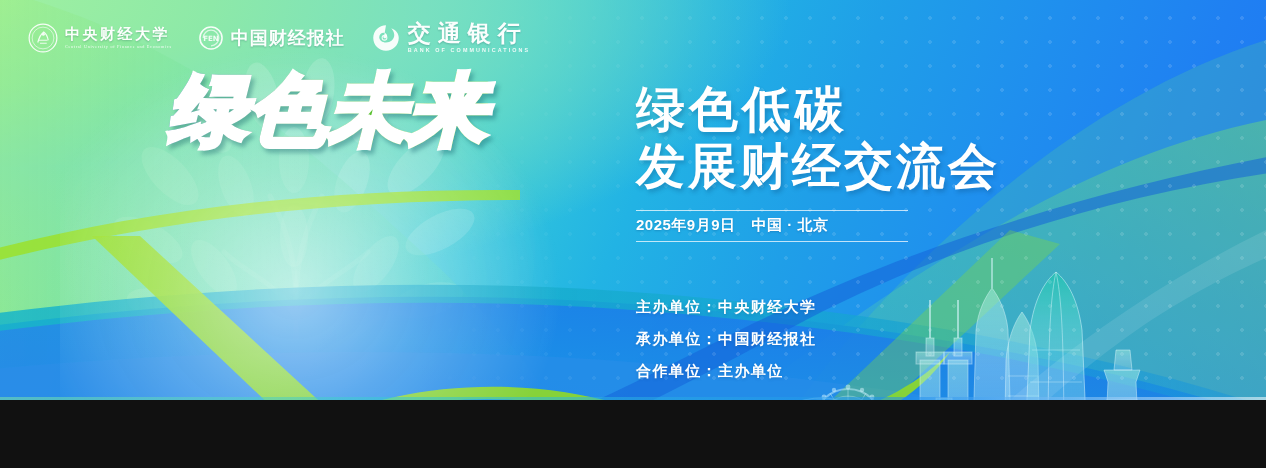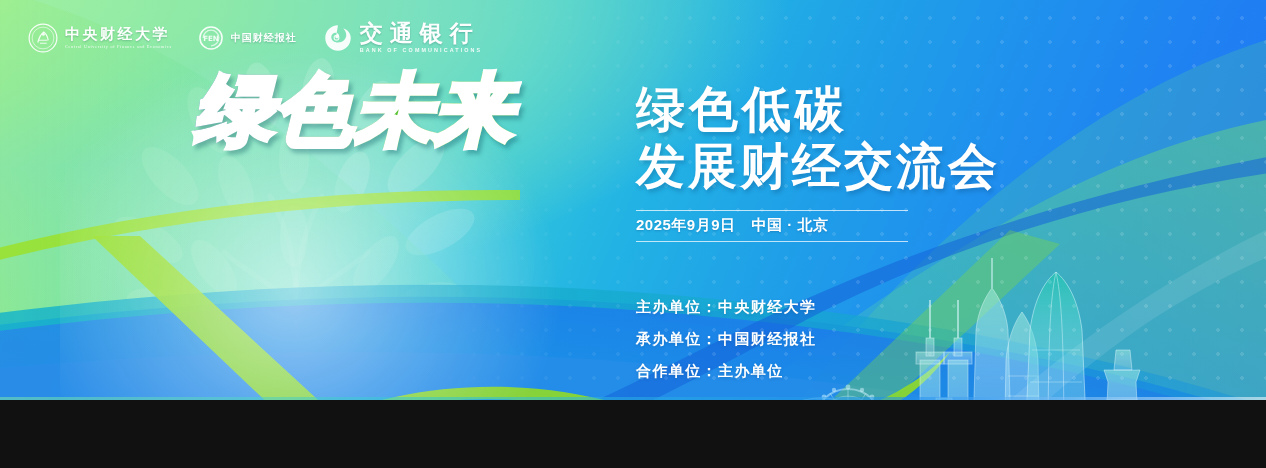--- a/index.html
+++ b/index.html
@@ -54,21 +54,21 @@
   .logo .mark{width:30px;height:30px;flex:0 0 30px;}
   .logo .mark.small{width:26px;height:26px;flex:0 0 26px;}
   .logo .txt{display:flex;flex-direction:column;justify-content:center;line-height:1;}
   .logo .cn{
     color:#ffffff;font-weight:bold;letter-spacing:1.5px;
     text-shadow:0 1px 2px rgba(0,60,70,.25);
   }
   .logo.cufe .cn{font-size:15px;letter-spacing:2.5px;font-family:"Liberation Serif","DejaVu Serif",serif;}
   .logo.cufe .en{font-size:4.2px;letter-spacing:.7px;color:rgba(255,255,255,.92);margin-top:3px;
     font-family:"Liberation Serif","DejaVu Serif",serif;}
-  .logo.cfen .cn{font-size:10px;letter-spacing:1px;font-family:Liberation Serif, serif;}
+  .logo.cfen .cn{font-size:18px;letter-spacing:1px;font-family:Liberation Serif, serif;}
   .logo.bocom .cn{font-size:23px;letter-spacing:7px;font-family:Liberation Sans, sans-serif;}
   .logo.bocom .en{font-size:5.4px;letter-spacing:2.1px;color:rgba(255,255,255,.92);margin-top:3px;font-weight:bold;}
 
   
   .headline{
     position:absolute;left:168px;top:76px;
     z-index:7;
     font-family:"DejaVu Sans","Liberation Sans",sans-serif;
     font-weight:bold;
     font-style:italic;
@@ -80,21 +80,21 @@
     letter-spacing:2px;
     -webkit-text-stroke:5px #ffffff;
     paint-order:stroke fill;
     filter:drop-shadow(3px 4px 2px rgba(0,70,90,.32));
   }
   .headline .hl1{
     background:linear-gradient(96deg,#0c4fa0 0%,#126ca8 16%,#1e8f92 34%,#34a861 52%,#4fbf3f 70%,#6ccc2c 86%,#86d821 100%);
     -webkit-background-clip:text;background-clip:text;color:transparent;
   }
   .headline .hl2{
-    margin-left:26px;margin-top:-4px;
+    margin-top:-4px;
     background:linear-gradient(96deg,#0d5f9a 0%,#157f84 14%,#2b9a5e 32%,#46b43e 50%,#62c62c 68%,#7ad222 84%,#8ede1c 100%);
     -webkit-background-clip:text;background-clip:text;color:transparent;
   }
 
   
   .right{
     position:absolute;left:636px;top:82px;width:520px;z-index:7;
     color:#fff;
   }
   .right .t{

